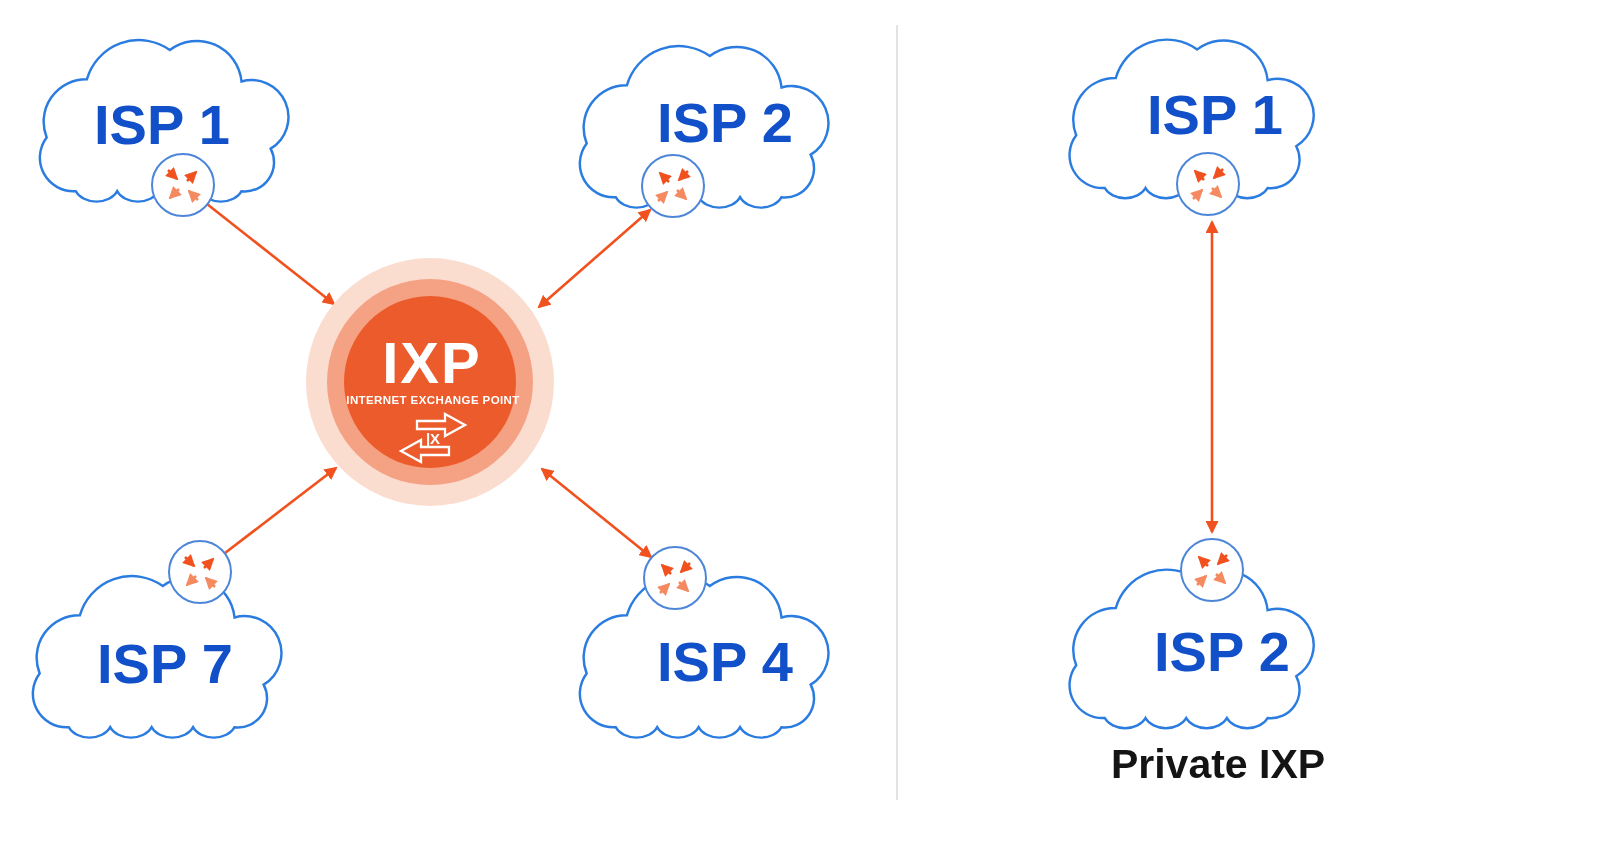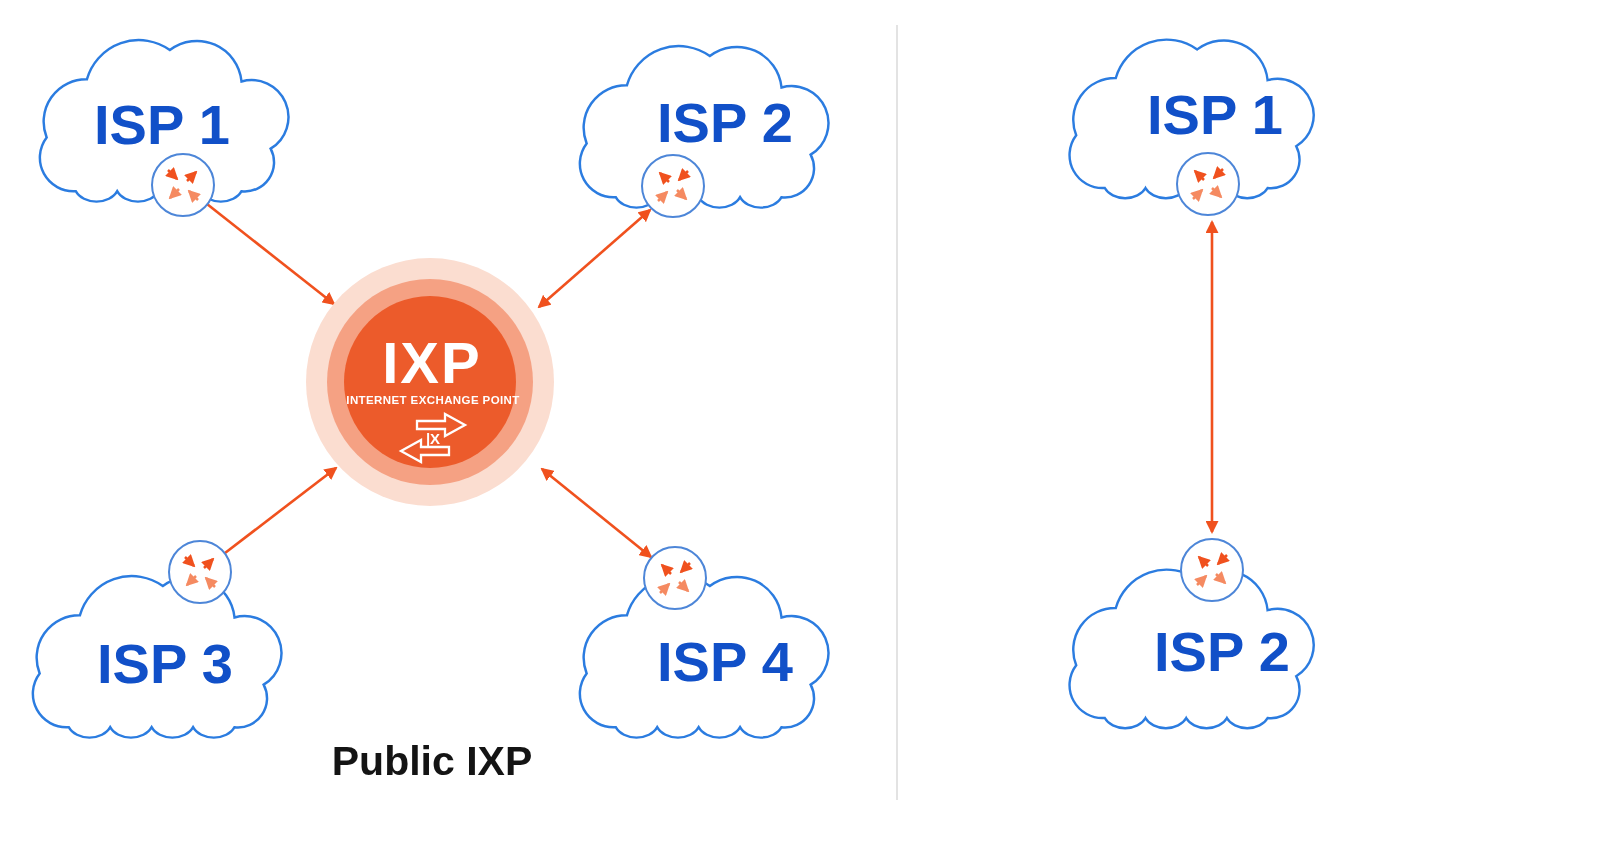--- a/index.html
+++ b/index.html
@@ -86,21 +86,21 @@
     <use href="#cloudPath" transform="translate(1052,542) scale(1.10)" fill="#ffffff" stroke="#2b7ce0" stroke-width="2.2"></use>
 
     <line x1="1212" y1="222" x2="1212" y2="532" stroke="#f0511e" stroke-width="2.6" marker-start="url(#mo)" marker-end="url(#mo)"></line>
 
     <use href="#router" transform="translate(1208,184)"></use>
     <use href="#router" transform="translate(1212,570)"></use>
   </svg>
 
   <div class="isp-label" style="left:162px;top:124px;">ISP 1</div>
   <div class="isp-label" style="left:725px;top:122px;">ISP 2</div>
-  <div class="isp-label" style="left:165px;top:663px;">ISP 3</div>
+  <div class="isp-label" style="left:165px;top:663px;">ISP 7</div>
   <div class="isp-label" style="left:725px;top:661px;text-align:right;">ISP 4</div>
 
   <div class="isp-label" style="left:1215px;top:114px;">ISP 1</div>
   <div class="isp-label" style="left:1222px;top:651px;">ISP 2</div>
 
-  <div class="caption" style="left:432px;top:761px;">Public IXP</div>
+  <div class="caption" style="left:1218px;top:764px;">Private IXP</div>
 
 </div>
 
 </body></html>

